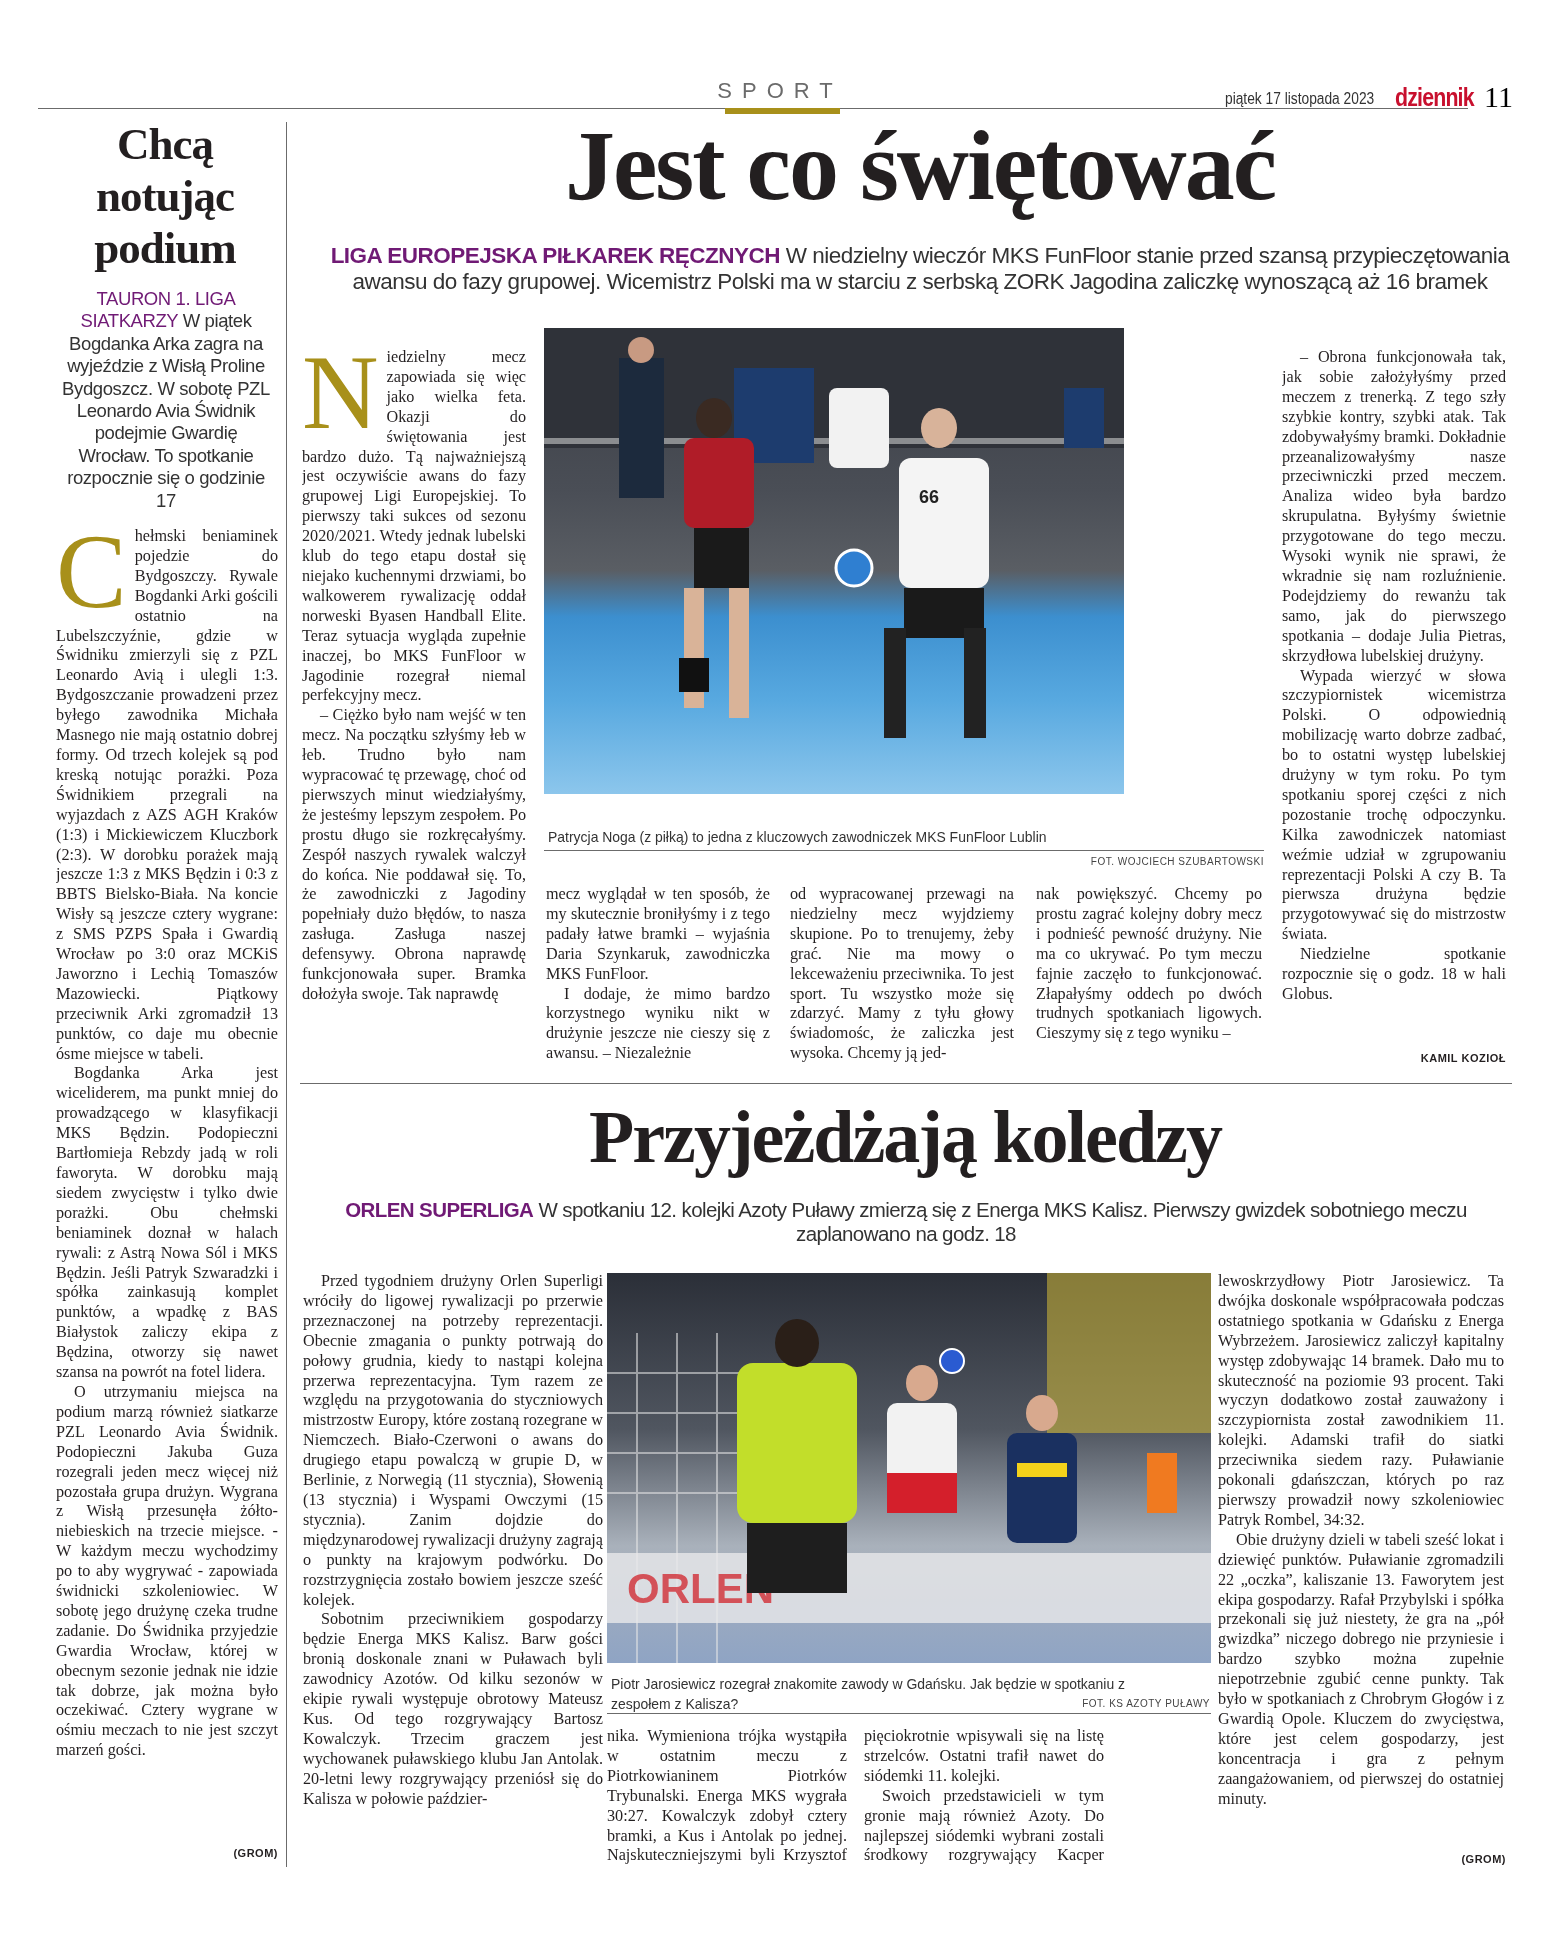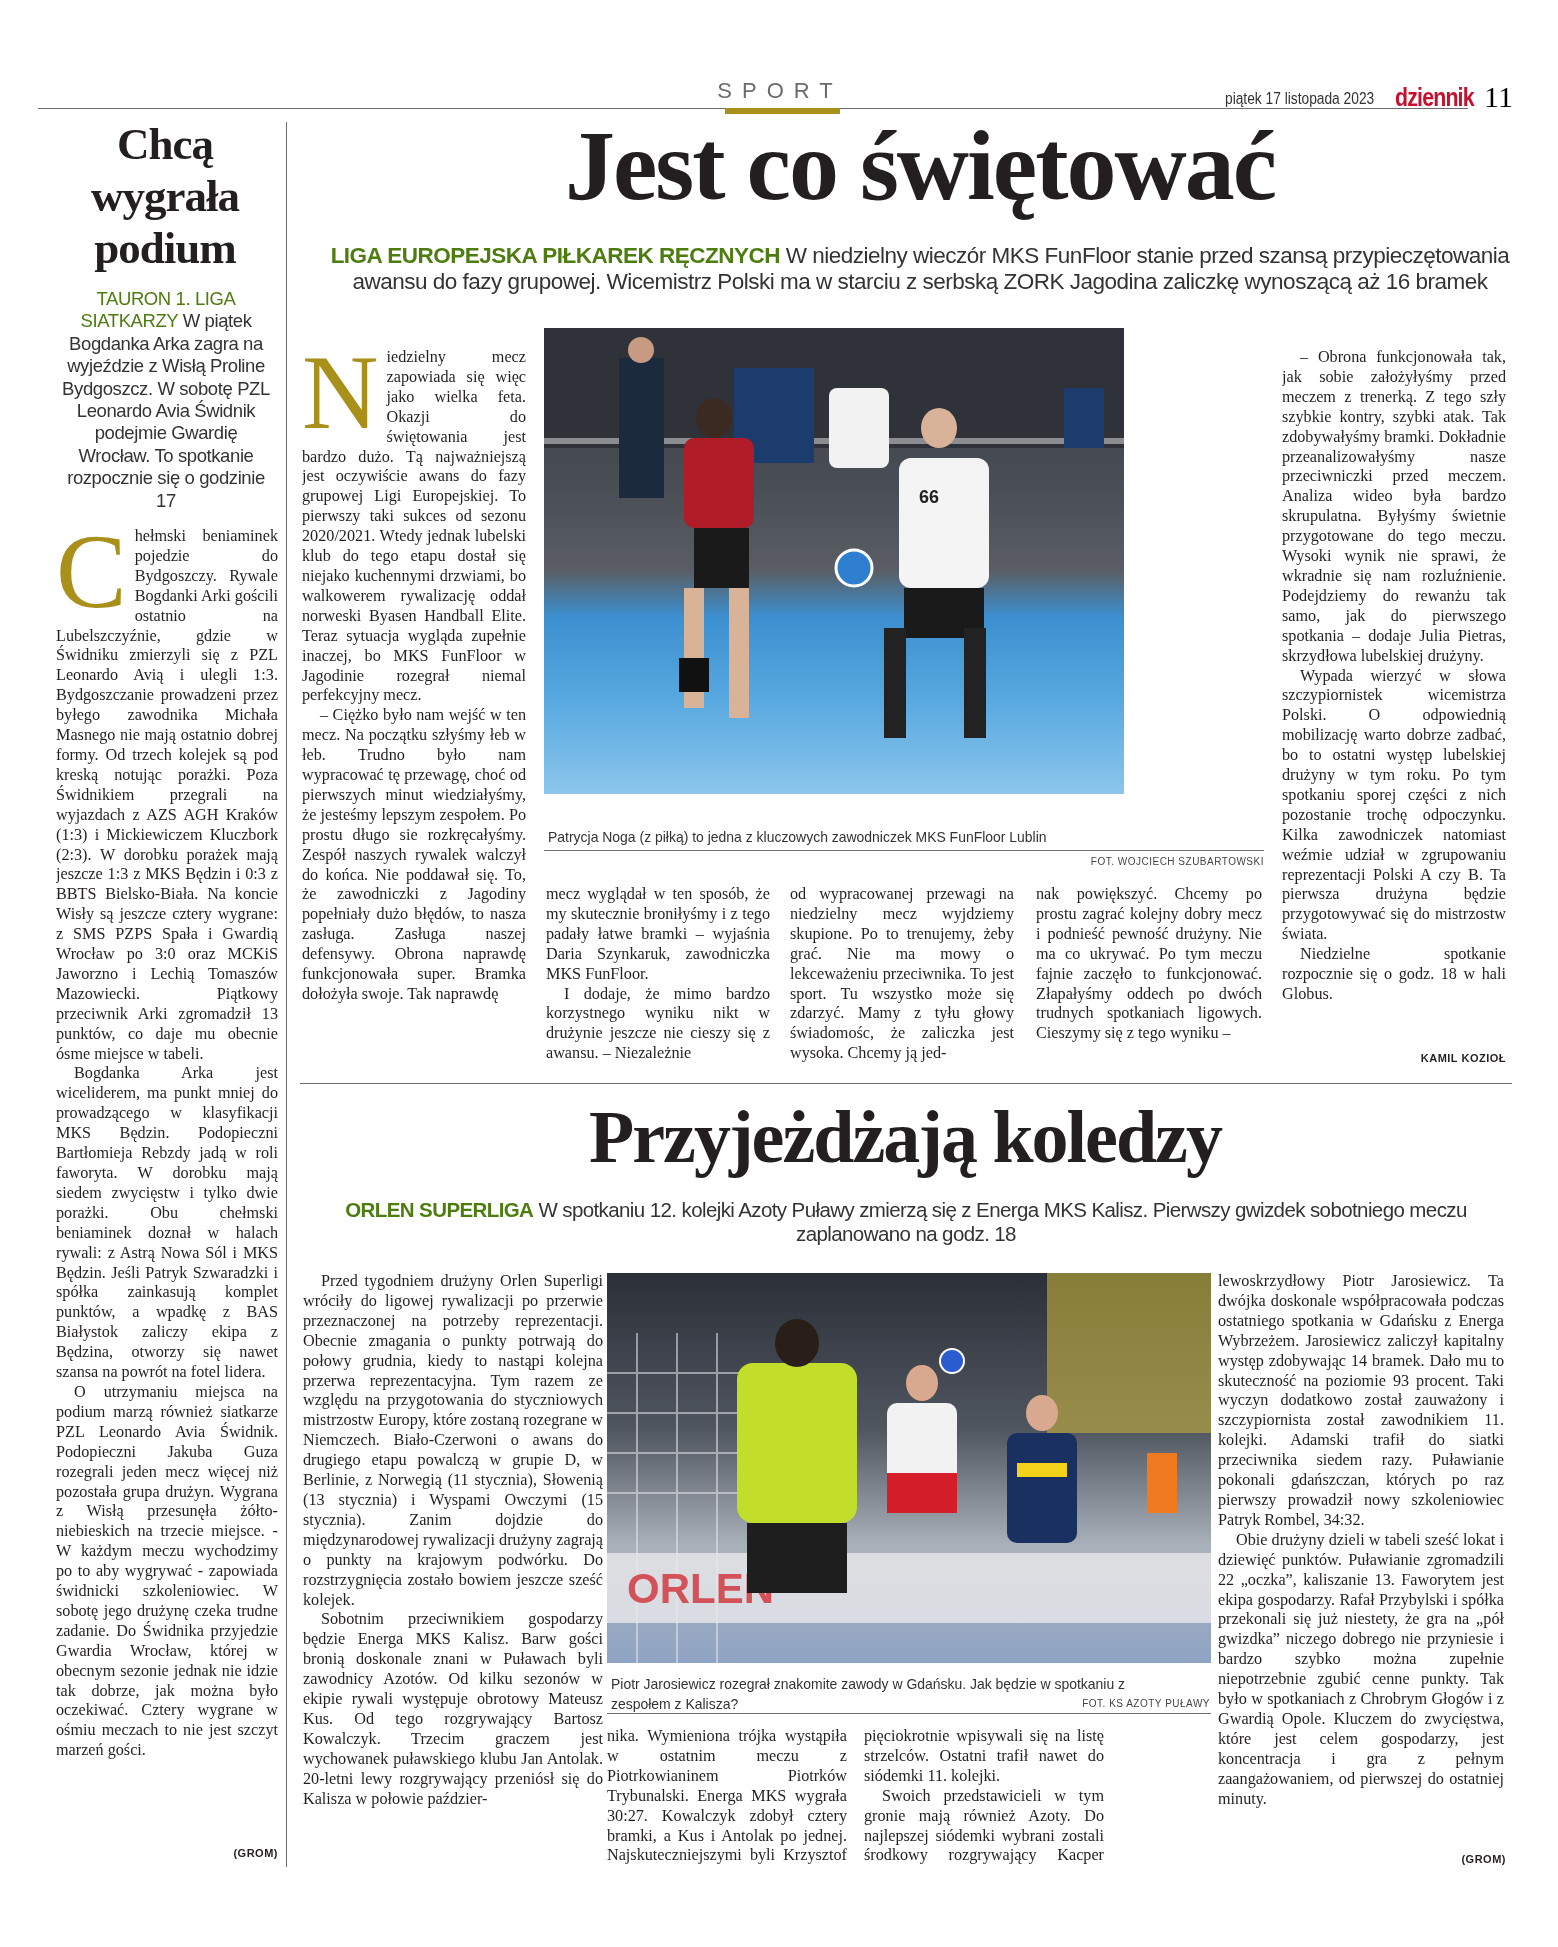--- a/index.html
+++ b/index.html
@@ -1,19 +1,19 @@
 <!DOCTYPE html>
 <html><head>
 <meta charset="utf-8">
 <style>
   *{box-sizing:border-box;margin:0;padding:0}
   body{width:1558px;height:1947px;background:#fff;position:relative;overflow:hidden;color:#231f20;font-family:"DejaVu Serif",serif}
   .abs{position:absolute}
   .rule{position:absolute;background:#6b6b6b}
-  .gold{color:#4d7c0f}
+  .gold{color:#701a75}
   .section-label{left:705px;top:78px;width:150px;text-align:center;font-family:"Liberation Sans",sans-serif;font-size:22px;letter-spacing:10px;color:#6b6b6b}
   .section-bar{left:725px;top:108px;width:115px;height:6px;background:#a8901a}
   .top-rule{left:38px;top:108px;width:1430px;height:1px}
   .date{left:1225px;top:90px;font-family:"Liberation Sans",sans-serif;font-size:16px;color:#333;transform:scaleX(.86);transform-origin:left}
   .logo{left:1395px;top:82px;font-family:"Liberation Sans",sans-serif;font-weight:bold;font-size:26px;color:#c8102e;letter-spacing:-1px;transform:scaleX(.82);transform-origin:left}
   .page-num{left:1484px;top:80px;font-family:"Liberation Serif",serif;font-size:30px;color:#000000}
   .head-serif{font-family:"Liberation Serif",serif;font-weight:bold;color:#231f20;letter-spacing:-2px}
   .sans{font-family:"Liberation Sans",sans-serif}
   .body-col{font-family:"Liberation Serif",serif;font-size:16.2px;line-height:19.9px;text-align:justify;hyphens:auto;color:#231f20}
   .body-col p{text-indent:18px}
@@ -30,21 +30,21 @@
 <div class="rule top-rule"></div>
 <div class="abs section-label">SPORT</div>
 <div class="abs section-bar"></div>
 <div class="abs date">piątek 17 listopada 2023</div>
 <div class="abs logo">dziennik</div>
 <div class="abs page-num">11</div>
 
 <div class="rule" style="left:286px;top:122px;width:1px;height:1745px"></div>
 <div class="abs" style="left:55px;top:118px;width:220px;text-align:center">
   <div class="head-serif" style="font-size:45px;line-height:52px;letter-spacing:-1px">Chcą</div>
-  <div class="head-serif" style="font-size:45px;line-height:52px;letter-spacing:-1px">wygrała</div>
+  <div class="head-serif" style="font-size:45px;line-height:52px;letter-spacing:-1px">notując</div>
   <div class="head-serif" style="font-size:45px;line-height:52px;letter-spacing:-1px">podium</div>
 </div>
 <div class="abs sans" style="left:58px;top:288px;width:216px;text-align:center;font-size:18.5px;line-height:22.4px;color:#333;letter-spacing:-.4px">
   <span class="gold" style="font-weight:normal">TAURON 1. LIGA SIATKARZY</span>
   <span>W piątek Bogdanka Arka zagra na wyjeździe z Wisłą Proline Bydgoszcz. W sobotę PZL Leonardo Avia Świdnik podejmie Gwardię Wrocław. To spotkanie rozpocznie się o godzinie 17</span>
 </div>
 <div class="abs body-col" style="left:56px;top:527px;width:222px;height:1320px;overflow:hidden">
   <span class="dropcap">C</span>
   <p class="noindent">hełmski beniaminek pojedzie do Bydgoszczy. Rywale Bogdanki Arki gościli ostatnio na Lubelszczyźnie, gdzie w Świdniku zmierzyli się z PZL Leonardo Avią i ulegli 1:3. Bydgoszczanie prowadzeni przez byłego zawodnika Michała Masnego nie mają ostatnio dobrej formy. Od trzech kolejek są pod kreską notując porażki. Poza Świdnikiem przegrali na wyjazdach z AZS AGH Kraków (1:3) i Mickiewiczem Kluczbork (2:3). W dorobku porażek mają jeszcze 1:3 z MKS Będzin i 0:3 z BBTS Bielsko-Biała. Na koncie Wisły są jeszcze cztery wygrane: z SMS PZPS Spała i Gwardią Wrocław po 3:0 oraz MCKiS Jaworzno i Lechią Tomaszów Mazowiecki. Piątkowy przeciwnik Arki zgromadził 13 punktów, co daje mu obecnie ósme miejsce w tabeli.</p>
   <p>Bogdanka Arka jest wiceliderem, ma punkt mniej do prowadzącego w klasyfikacji MKS Będzin. Podopieczni Bartłomieja Rebzdy jadą w roli faworyta. W dorobku mają siedem zwycięstw i tylko dwie porażki. Obu chełmski beniaminek doznał w halach rywali: z Astrą Nowa Sól i MKS Będzin. Jeśli Patryk Szwaradzki i spółka zainkasują komplet punktów, a wpadkę z BAS Białystok zaliczy ekipa z Będzina, otworzy się nawet szansa na powrót na fotel lidera.</p>

